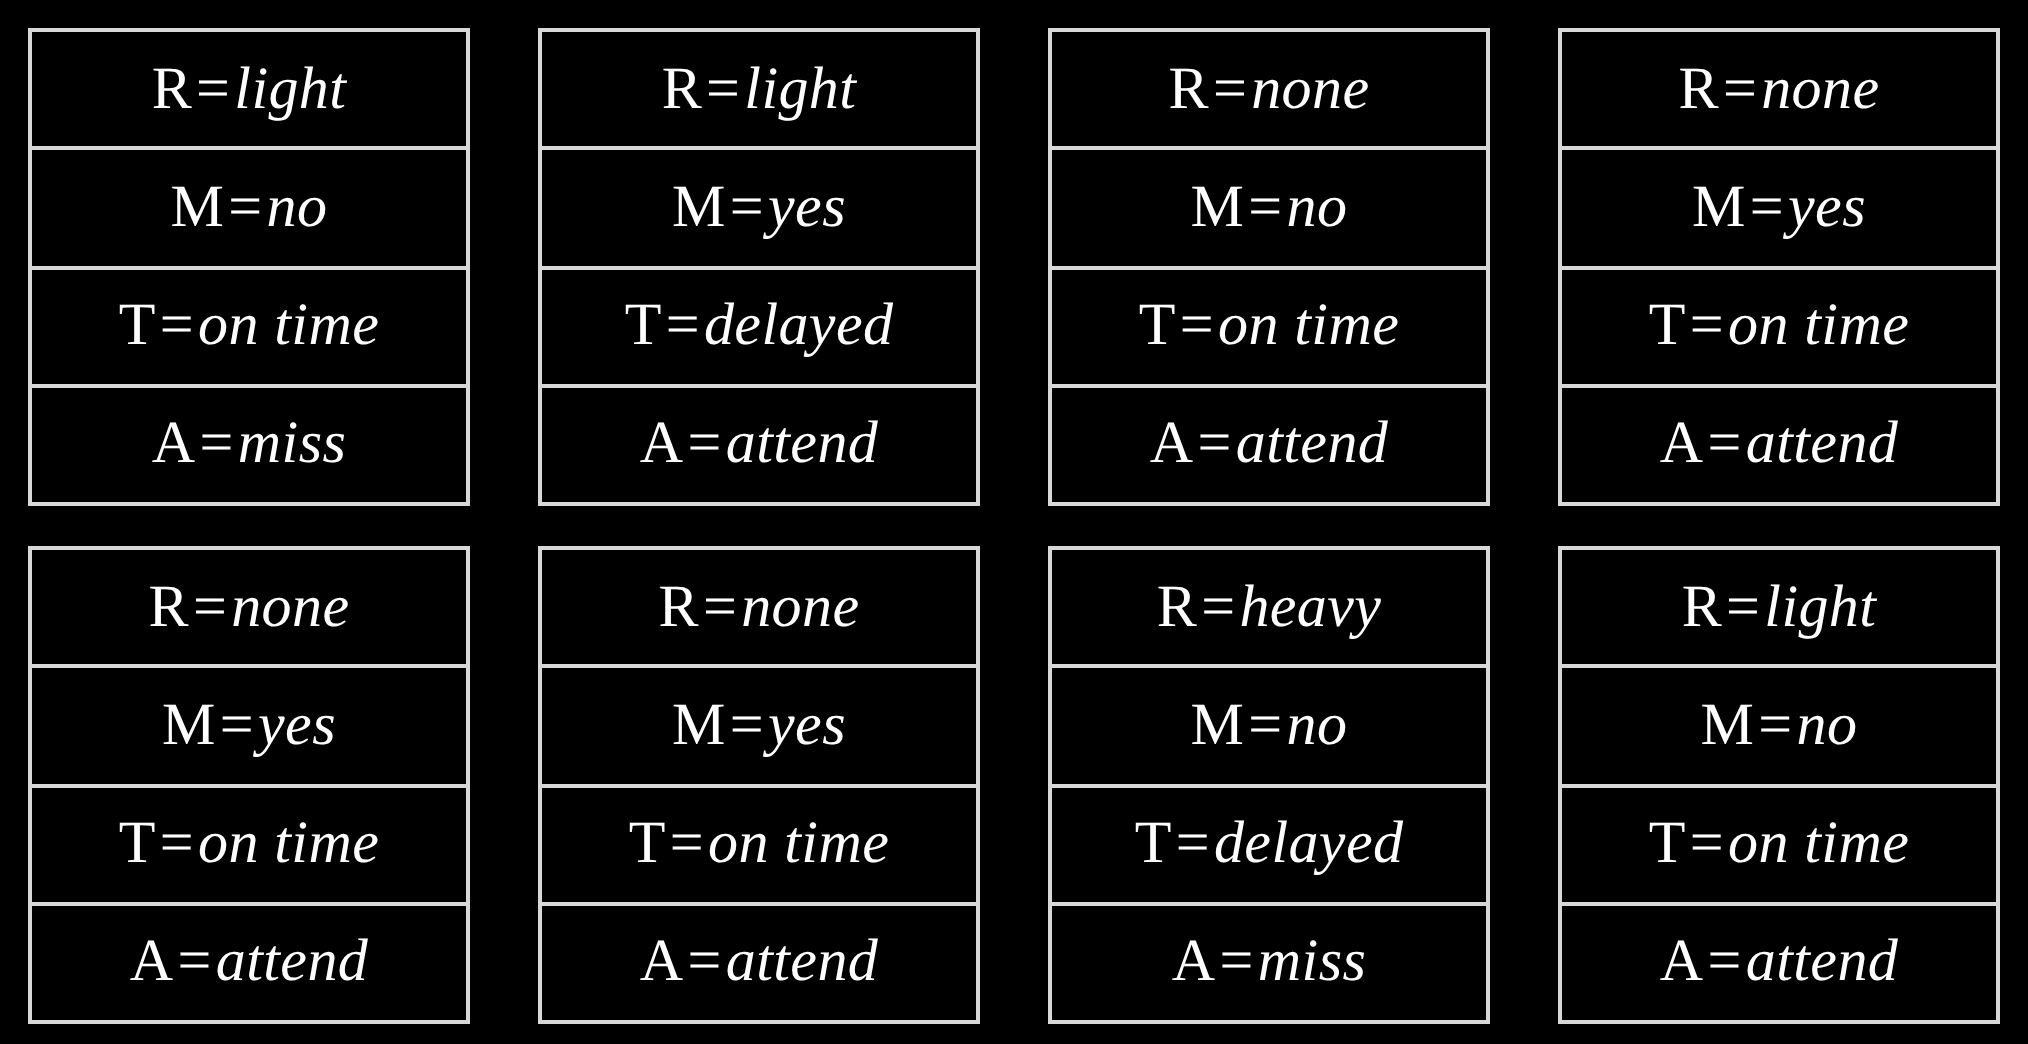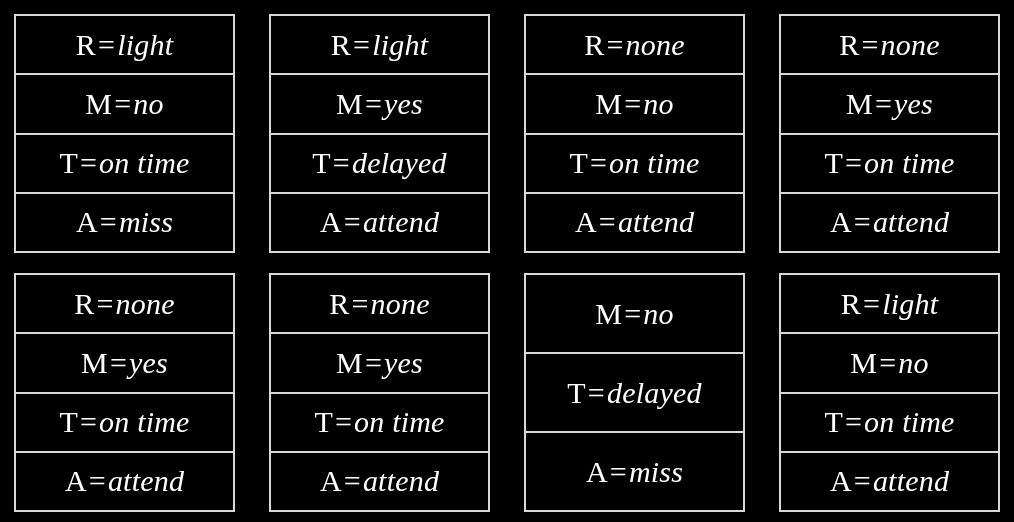--- a/index.html
+++ b/index.html
@@ -150,20 +150,23 @@
     <div class="row">
       <span class="cellText"><span class="var">T</span><span class="eq">=</span><span class="val">on time</span></span>
     </div>
     <div class="row">
       <span class="cellText"><span class="var">A</span><span class="eq">=</span><span class="val">attend</span></span>
     </div>
   </div>
 
   <div class="card">
     <div class="row">
+      <span class="cellText"><span class="var">R</span><span class="eq">=</span><span class="val">heavy</span></span>
+    </div>
+    <div class="row">
       <span class="cellText"><span class="var">M</span><span class="eq">=</span><span class="val">no</span></span>
     </div>
     <div class="row">
       <span class="cellText"><span class="var">T</span><span class="eq">=</span><span class="val">delayed</span></span>
     </div>
     <div class="row">
       <span class="cellText"><span class="var">A</span><span class="eq">=</span><span class="val">miss</span></span>
     </div>
   </div>
 

